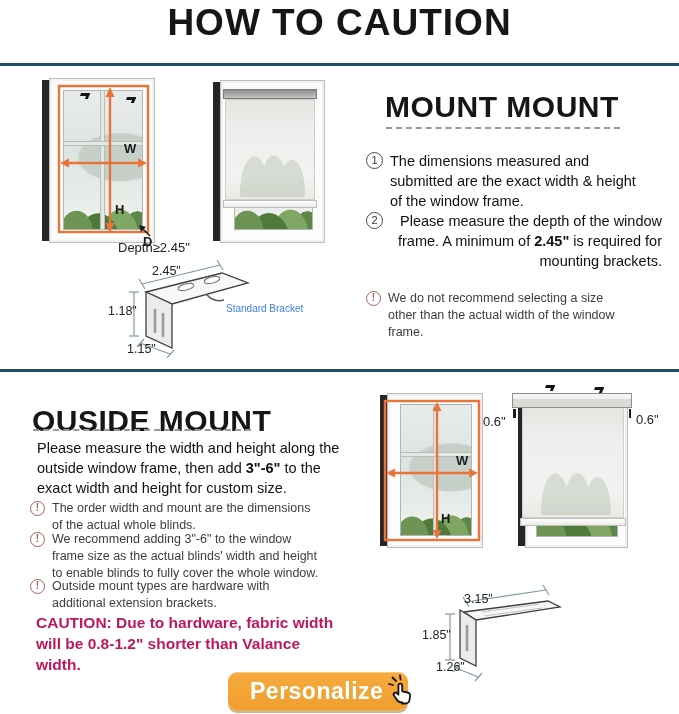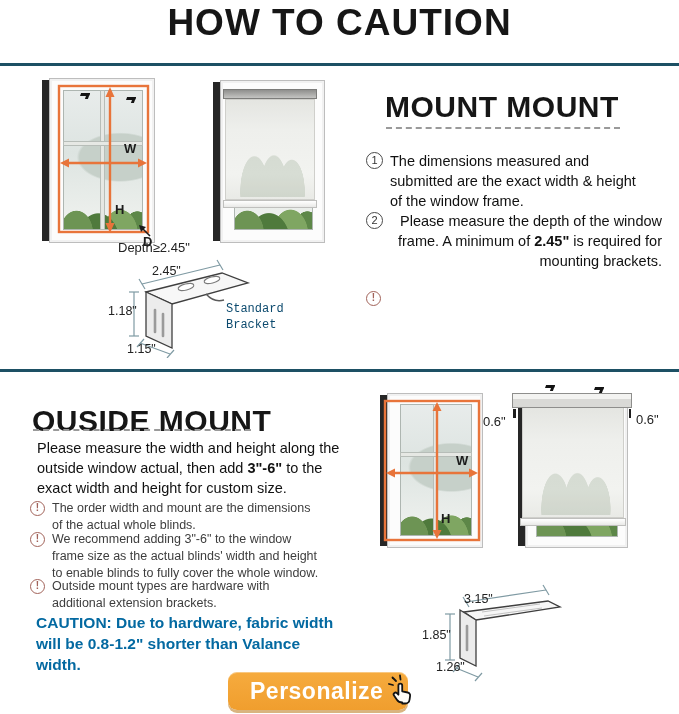--- a/index.html
+++ b/index.html
@@ -19,21 +19,21 @@
   .sec-title { position:absolute; font-size:30px; font-weight:700; color:#161616; letter-spacing:.5px; }
   .dashes { position:absolute; border-top:2px dashed #9a9a9a; height:0; }
 
   
   .step { position:absolute; display:flex; gap:7px; font-size:14.5px; line-height:1.38; color:#111; }
   .badge { flex:0 0 auto; width:17px; height:17px; border:1.5px solid #4a4a4a; border-radius:50%;
            font-size:11px; line-height:14px; text-align:center; color:#333; margin-top:1px; }
   .note { position:absolute; display:flex; gap:7px; font-size:12.5px; line-height:1.35; color:#3d3d3d; }
   .nbadge { flex:0 0 auto; width:15px; height:15px; border:1.4px solid #a2635a; border-radius:50%;
             color:#a2635a; font-size:10px; font-weight:700; line-height:12px; text-align:center; margin-top:1px; }
-  .caution { position:absolute; font-size:15.5px; font-weight:700; color:#0369a1; line-height:1.35; }
+  .caution { position:absolute; font-size:15.5px; font-weight:700; color:#be185d; line-height:1.35; }
   b { font-weight:700; }
 
   
   .win { position:absolute; }
   .win-edge { position:absolute; left:0; top:2px; bottom:2px; width:7px; background:#262626; }
   .win-frame { position:absolute; left:7px; right:0; top:0; bottom:0; background:#fcfcfc;
                border:1px solid #bdbdbd; box-shadow:inset 0 0 0 2px #f1f1f1; }
   .glass { position:absolute; left:13px; right:11px; top:11px; bottom:12px; border:1px solid #aeb6b1;
     background:
       radial-gradient(28px 38px at 16% 103%, #6d9454 0 58%, transparent 60%),
@@ -64,21 +64,21 @@
   .botbar { position:absolute; left:10px; right:8px; height:8px;
             background:linear-gradient(180deg,#ffffff,#e9e9e7); border:1px solid #bfbfbd; }
 
   
   .valance { position:absolute; left:-4px; right:-4px; top:5px; height:15px;
              background:linear-gradient(180deg,#f3f3f1 0 35%,#d9d9d6 36% 100%); border:1px solid #8e8e8c; }
   .hook { position:absolute; width:2.5px; height:9px; background:#1d1d1d; }
 
   
   .meas { position:absolute; font-size:12.5px; color:#222; }
-  .blabel { position:absolute; font-size:12px; color:#0c4a6e; line-height:1.3;font-family:Liberation Mono, monospace; }
+  .blabel { position:absolute; font-size:10px; color:#3b82f6; line-height:1.3; }
 
   
   .cta { position:absolute; left:228px; top:672px; width:180px; height:38px; border:none; cursor:pointer;
          background:linear-gradient(180deg,#f6ab3e,#f09e2e); border-radius:9px;
          box-shadow:0 3px 0 rgba(186,118,23,.55), inset 0 1px 0 rgba(255,255,255,.35);
          color:#fff; font-family:"Liberation Sans", sans-serif; font-size:23px; font-weight:700; letter-spacing:.5px;
          text-align:left; padding-left:22px; }
   .cta .hand { position:absolute; right:-12px; top:2px; }
 </style>
 </head>
@@ -154,29 +154,30 @@
   <div class="step" style="left:366px; top:151px; width:282px;">
     <span class="badge">1</span>
     <div style="width:258px;"><span>The dimensions measured and submitted are the exact width &amp; height of the window frame.</span><b></b><span></span></div>
   </div>
   <div class="step" style="left:366px; top:211px; width:296px;">
     <span class="badge">2</span>
     <div style="width:272px;text-align:right;"><span>Please measure the depth of the window frame. A minimum of </span><b>2.45"</b><span> is required for mounting brackets.</span></div>
   </div>
   <div class="note" style="left:366px; top:290px; width:280px;">
     <span class="nbadge">!</span>
+    <div style="width:240px;">We do not recommend selecting a size other than the actual width of the window frame.</div>
   </div>
 
   <div class="rule rule2"></div>
 
   <div class="sec-title" style="left:32px; top:392px;margin-top:12px;">OUSIDE MOUNT</div>
   <div class="dashes" style="left:33px; top:429px; width:218px;"></div>
 
   <div class="step" style="left:37px; top:438px; width:310px;">
-    <div style="width:306px;"><span>Please measure the width and height along the outside window actual, then add </span><b>3"-6"</b><span> to the exact width and height for custom size.</span></div>
+    <div style="width:306px;"><span>Please measure the width and height along the outside window frame, then add </span><b>3"-6"</b><span> to the exact width and height for custom size.</span></div>
   </div>
 
   <div class="note" style="left:30px; top:500px; width:290px;">
     <span class="nbadge">!</span>
     <div style="width:268px;">The order width and mount are the dimensions of the actual whole blinds.</div>
   </div>
   <div class="note" style="left:30px; top:531px; width:296px;">
     <span class="nbadge">!</span>
     <div style="width:274px;">We recommend adding 3"-6" to the window frame size as the actual blinds' width and height to enable blinds to fully cover the whole window.</div>
   </div>

